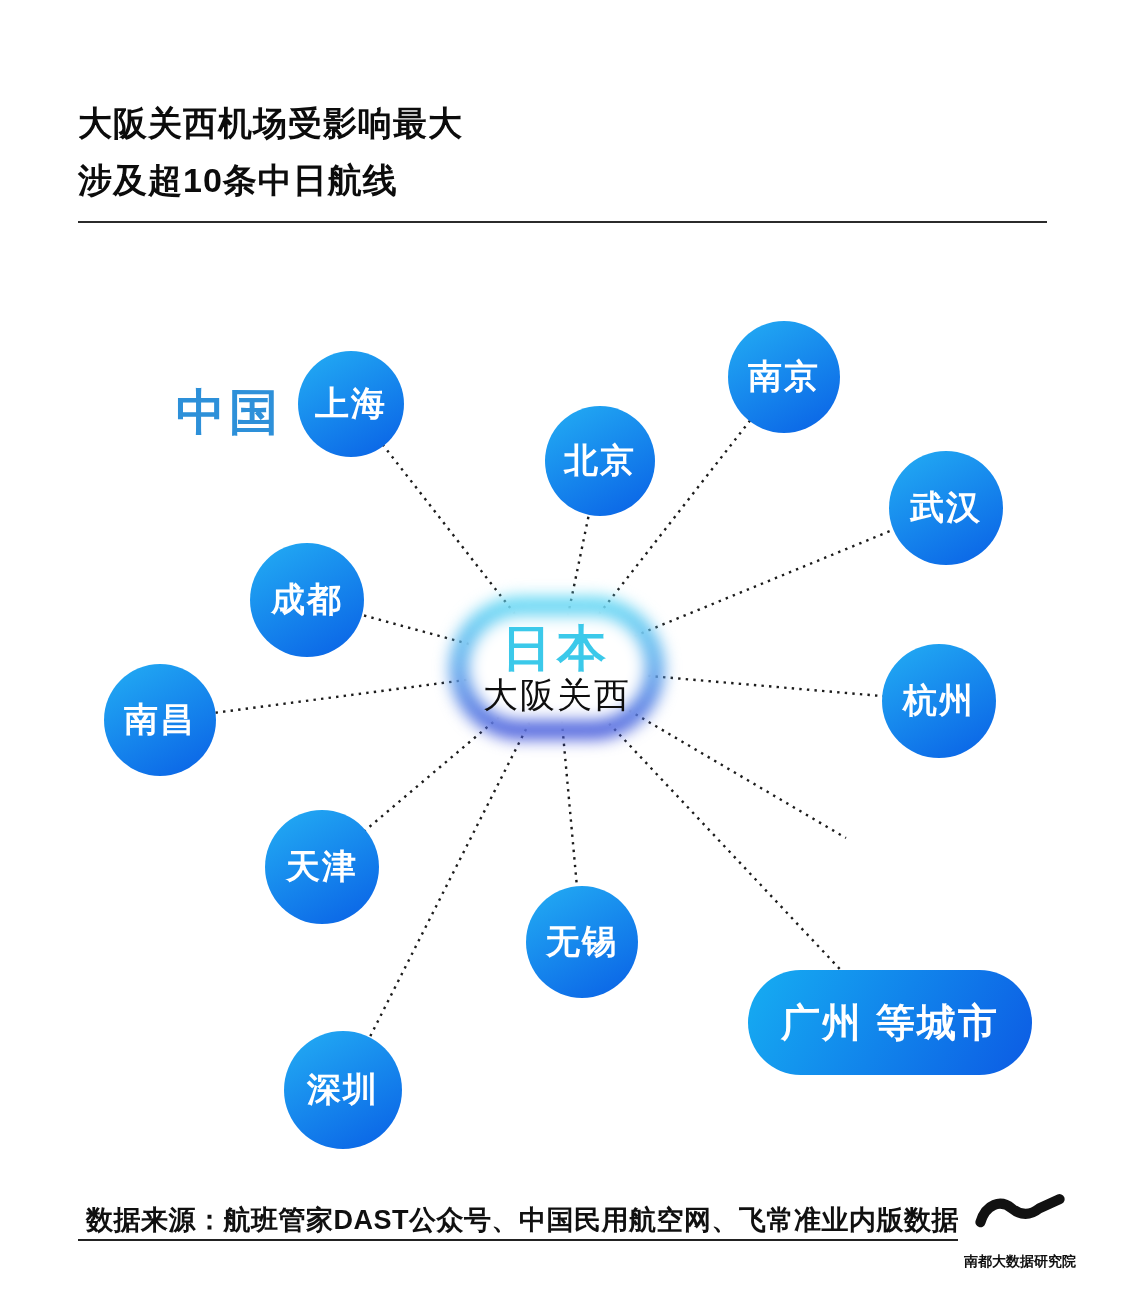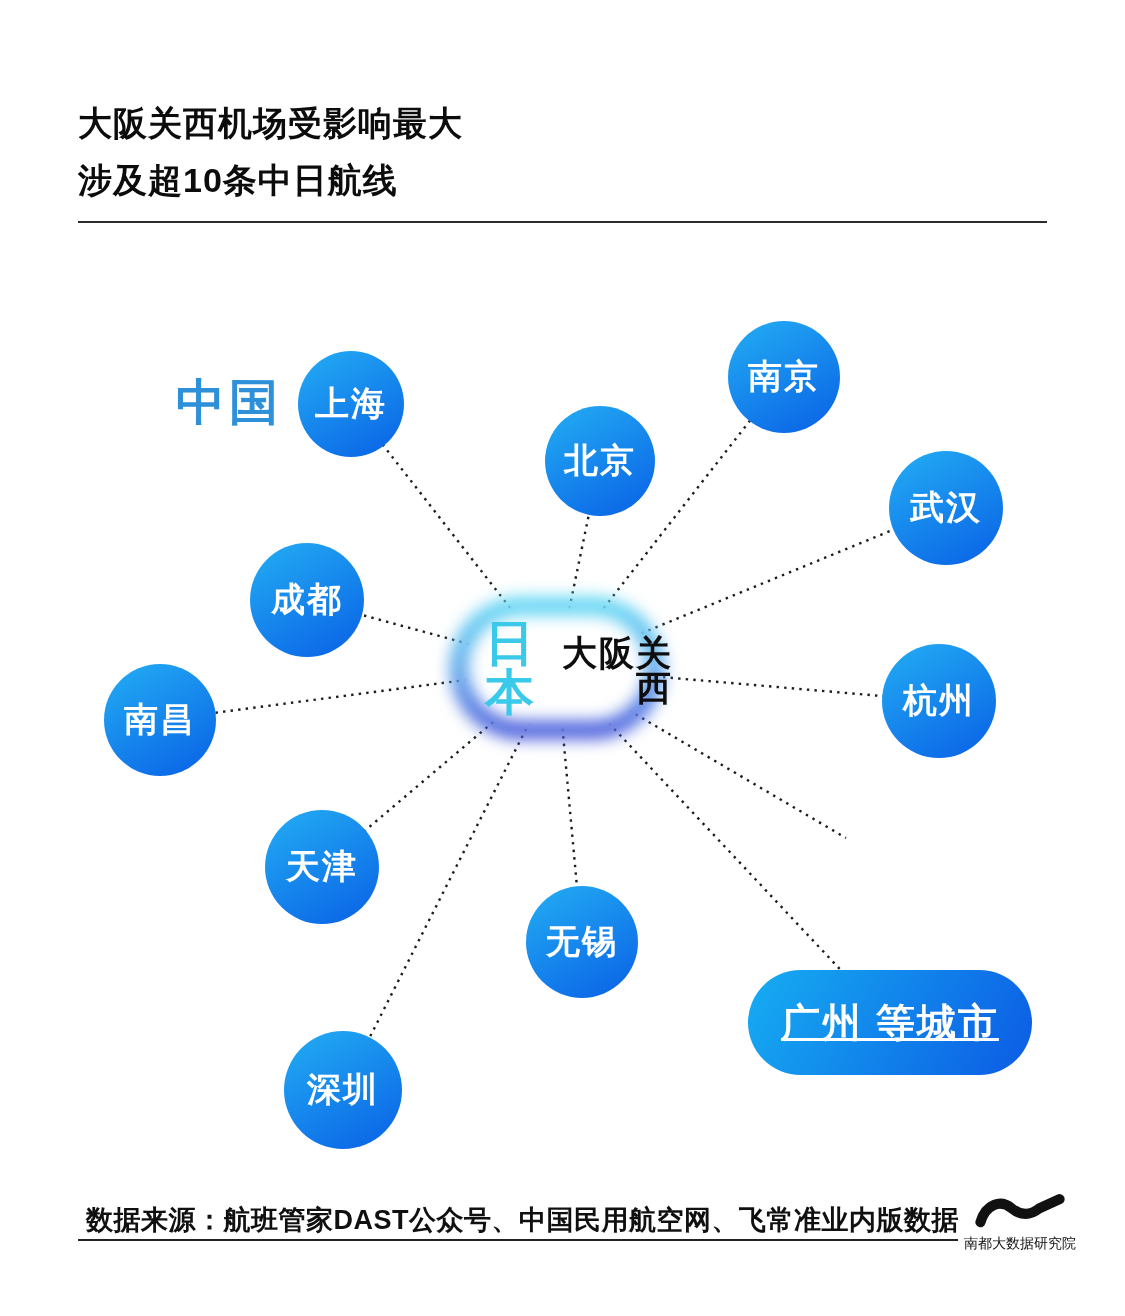--- a/index.html
+++ b/index.html
@@ -14,67 +14,67 @@
     line-height:57px;letter-spacing:1px;white-space:nowrap;
   }
   .title-rule{
     position:absolute;left:78px;top:221px;width:969px;height:2px;
     background:#2b2b2b;z-index:5;
   }
   
   #diagram{position:absolute;inset:0;z-index:1;}
   #lines-svg{position:absolute;left:0;top:0;z-index:1;}
   .china-label{
-    position:absolute;left:176px;top:370px;z-index:2;
+    position:absolute;left:176px;top:380px;z-index:2;
     font-size:49px;font-weight:800;color:#2d90d9;letter-spacing:4px;white-space:nowrap;
   }
   .city{
     position:absolute;border-radius:50%;z-index:2;
     background:linear-gradient(150deg,#22aaf3 5%,#0a63e6 96%);
     display:flex;align-items:center;justify-content:center;
   }
   .city span{
     color:#ffffff;font-weight:800;font-size:34px;letter-spacing:2px;white-space:nowrap;
   }
   .pill-city{
     position:absolute;border-radius:999px;z-index:2;
     background:linear-gradient(120deg,#16adf2 0%,#0c5be4 100%);
     display:flex;align-items:center;justify-content:center;
   }
   .pill-city span{
-    color:#ffffff;font-weight:800;font-size:39px;letter-spacing:2px;white-space:nowrap;text-decoration:underline;
+    color:#ffffff;font-weight:800;font-size:39px;letter-spacing:2px;white-space:nowrap;
   }
   
   .hub{position:absolute;left:441px;top:588px;width:232px;height:160px;z-index:3;}
   .hub-glow{position:absolute;inset:0;filter:blur(8px);}
   .hub-grad{
     position:absolute;inset:9px;border-radius:999px;
     background:linear-gradient(180deg,#5fdbf4 0%,#58a7ec 48%,#4352da 100%);
   }
   .hub-white{position:absolute;inset:27px;border-radius:999px;background:#ffffff;}
   .hub-label{
-    position:absolute;inset:0;z-index:2;display:flex;flex-direction:row;
+    position:absolute;inset:0;z-index:2;display:flex;flex-direction:column;
     align-items:center;justify-content:center;text-align:right;
   }
   .hub-country{font-size:49px;font-weight:800;color:#3bc9ea;letter-spacing:6px;line-height:1.0;}
-  .hub-airport{font-size:35px;font-weight:700;color:#0e0e0e;letter-spacing:2px;margin-top:4px;line-height:1.0;}
+  .hub-airport{font-size:35px;font-weight:400;color:#0e0e0e;letter-spacing:2px;margin-top:4px;line-height:1.0;}
   
   .source{
     position:absolute;left:86px;top:1202px;z-index:5;
     font-size:27px;font-weight:600;color:#101010;letter-spacing:0.5px;white-space:nowrap;
   }
   .footer-rule{
     position:absolute;left:78px;top:1239px;width:880px;height:2px;background:#222222;z-index:5;
   }
   .logo{
     position:absolute;left:968px;top:1192px;width:104px;z-index:5;
     display:flex;flex-direction:column;align-items:center;
   }
   .logo-text{
-    font-size:14px;font-weight:400;color:#101010;margin-top:1px;white-space:nowrap;letter-spacing:0px;
+    font-size:14px;font-weight:700;color:#101010;margin-top:19px;white-space:nowrap;letter-spacing:0px;
   }
 </style>
 </head>
 <body>
 
 <div class="title">
   <div>大阪关西机场受影响最大</div>
   <div>涉及超10条中日航线</div>
 </div>
 <div class="title-rule"></div>

